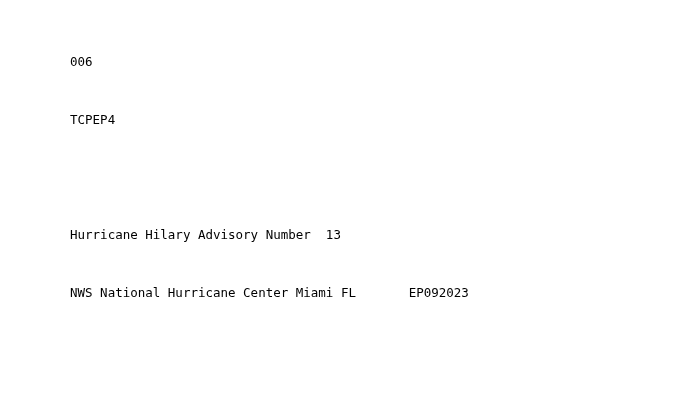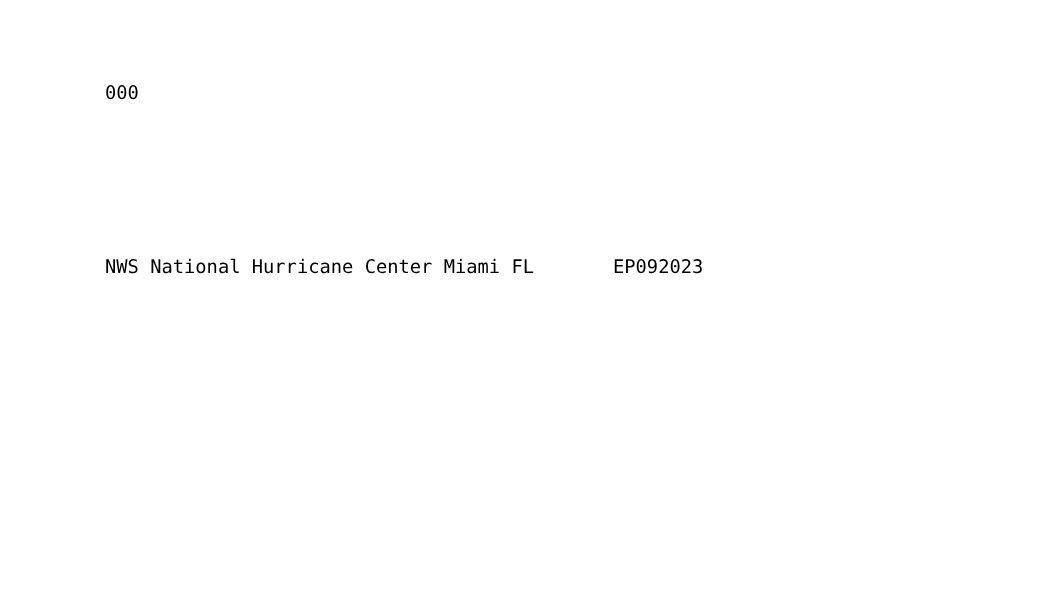--- a/index.html
+++ b/index.html
@@ -26,22 +26,24 @@
     min-height: 19.2px;
   }
   .blank {
     height: 19.2px;
   }
 </style>
 </head>
 <body>
 
 <div class="bulletin">
-  <div class="line">000</div>
+  <div class="line">006</div>
+  <div class="line">TCPEP4</div>
   <div class="line blank"></div>
+  <div class="line">Hurricane Hilary Advisory Number  13</div>
   <div class="line">NWS National Hurricane Center Miami FL       EP092023</div>
   
   
   
   
   
   
   
   
   

